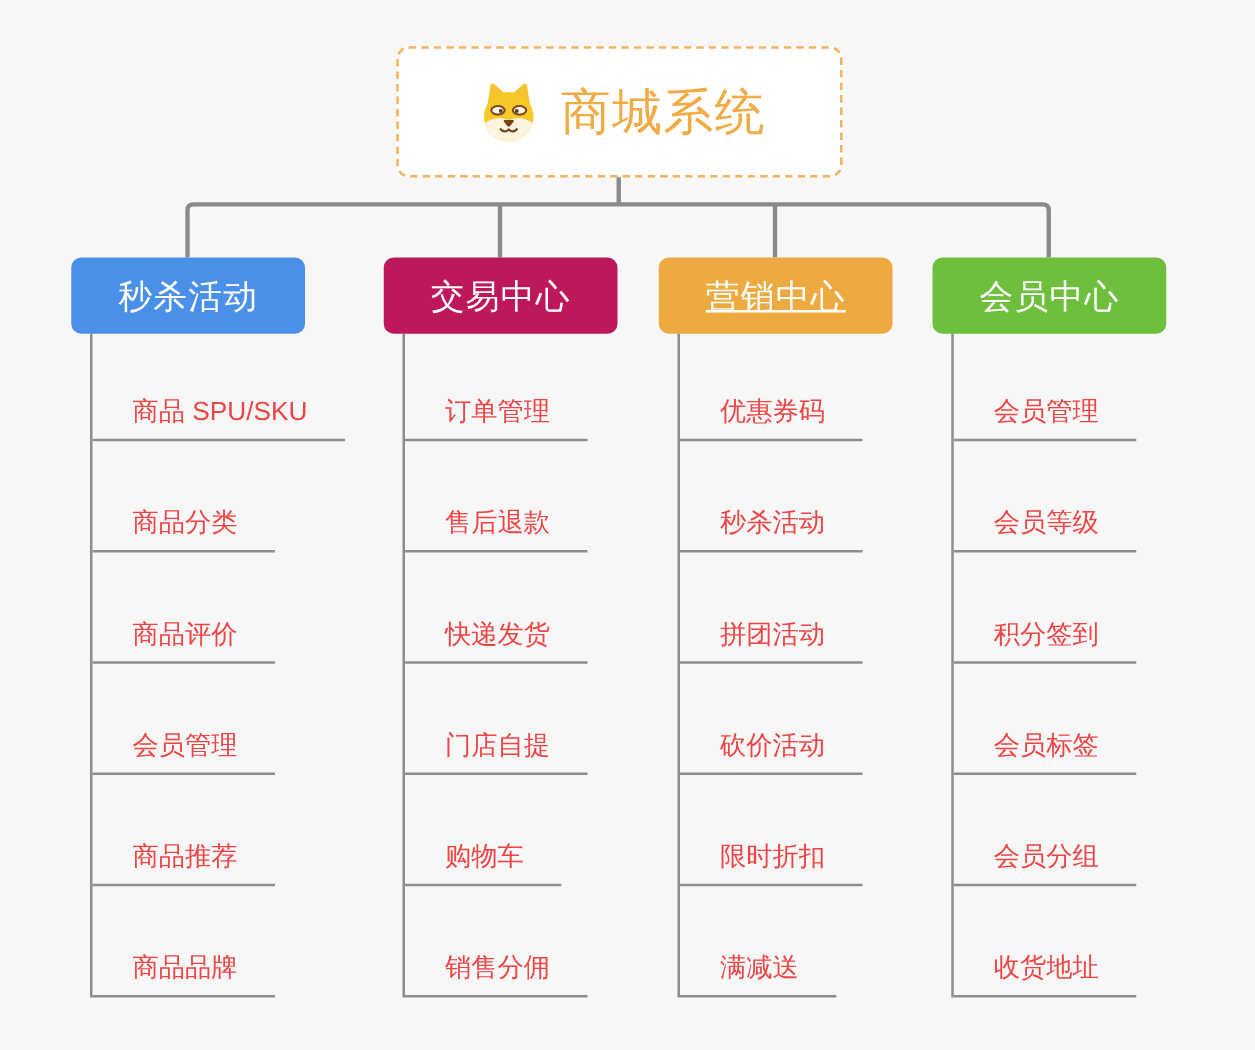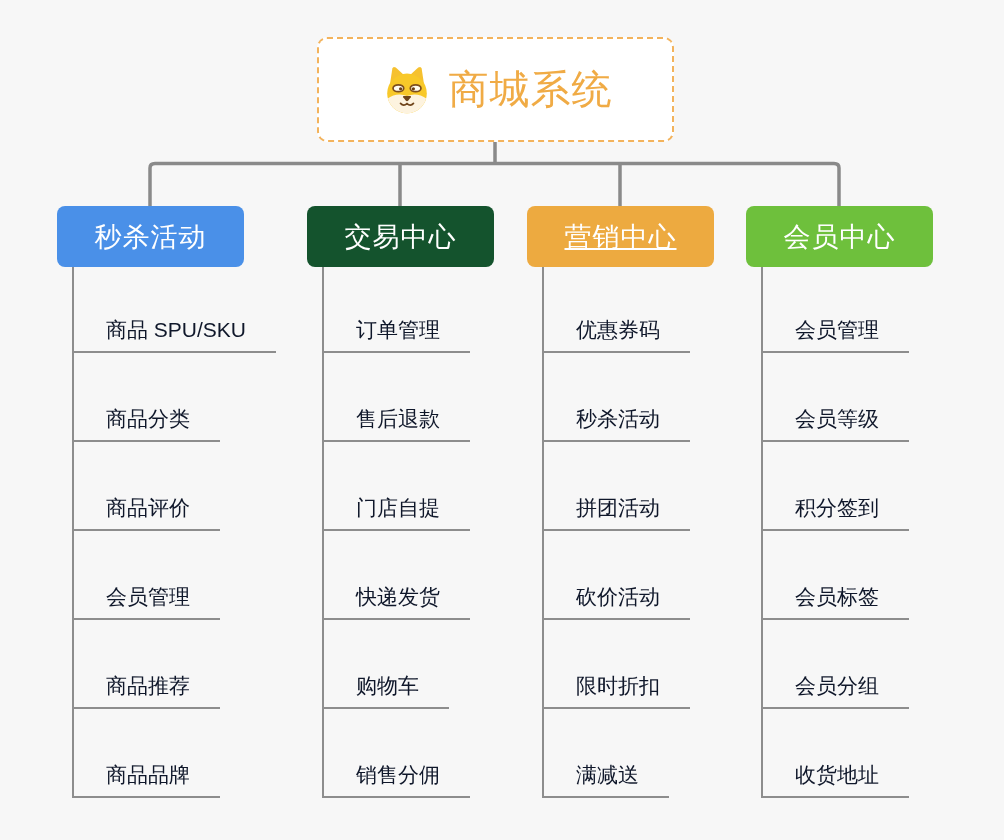--- a/index.html
+++ b/index.html
@@ -52,21 +52,21 @@
   .item-row{
     height:89px;
     display:flex;align-items:flex-end;
   }
   .item-row.first{height:86px;}
   .item-label{
     display:inline-block;
     border-bottom:2px solid #8d8d8d;
     padding:0 30px 9px 32px;
     font-size:21px;
-    color:#0f172a;
+    color:#ef4444;
     white-space:nowrap;
     line-height:1.2;
   }
 </style>
 </head>
 <body>
 
 <div class="canvas">
 
   <svg class="connectors" width="1004" height="840" viewBox="0 0 1004 840">
@@ -122,35 +122,35 @@
         <div class="item-row">
           <span class="item-label">会员管理</span>
         </div>
         <div class="item-row">
           <span class="item-label">商品推荐</span>
         </div>
         <div class="item-row">
           <span class="item-label">商品品牌</span>
         </div>
       </div>
-      <div class="branch-header" style="left: 307px; background: #14532d;">
+      <div class="branch-header" style="left: 307px; background: #be185d;">
         <span>交易中心</span>
       </div>
       <div class="branch-items" style="left: 322px;">
         <div class="item-row first">
           <span class="item-label">订单管理</span>
         </div>
         <div class="item-row">
           <span class="item-label">售后退款</span>
         </div>
         <div class="item-row">
+          <span class="item-label">快递发货</span>
+        </div>
+        <div class="item-row">
           <span class="item-label">门店自提</span>
-        </div>
-        <div class="item-row">
-          <span class="item-label">快递发货</span>
         </div>
         <div class="item-row">
           <span class="item-label">购物车</span>
         </div>
         <div class="item-row">
           <span class="item-label">销售分佣</span>
         </div>
       </div>
       <div class="branch-header" style="left: 527px; background: rgb(237, 170, 64); text-decoration: underline;">
         <span>营销中心</span>

